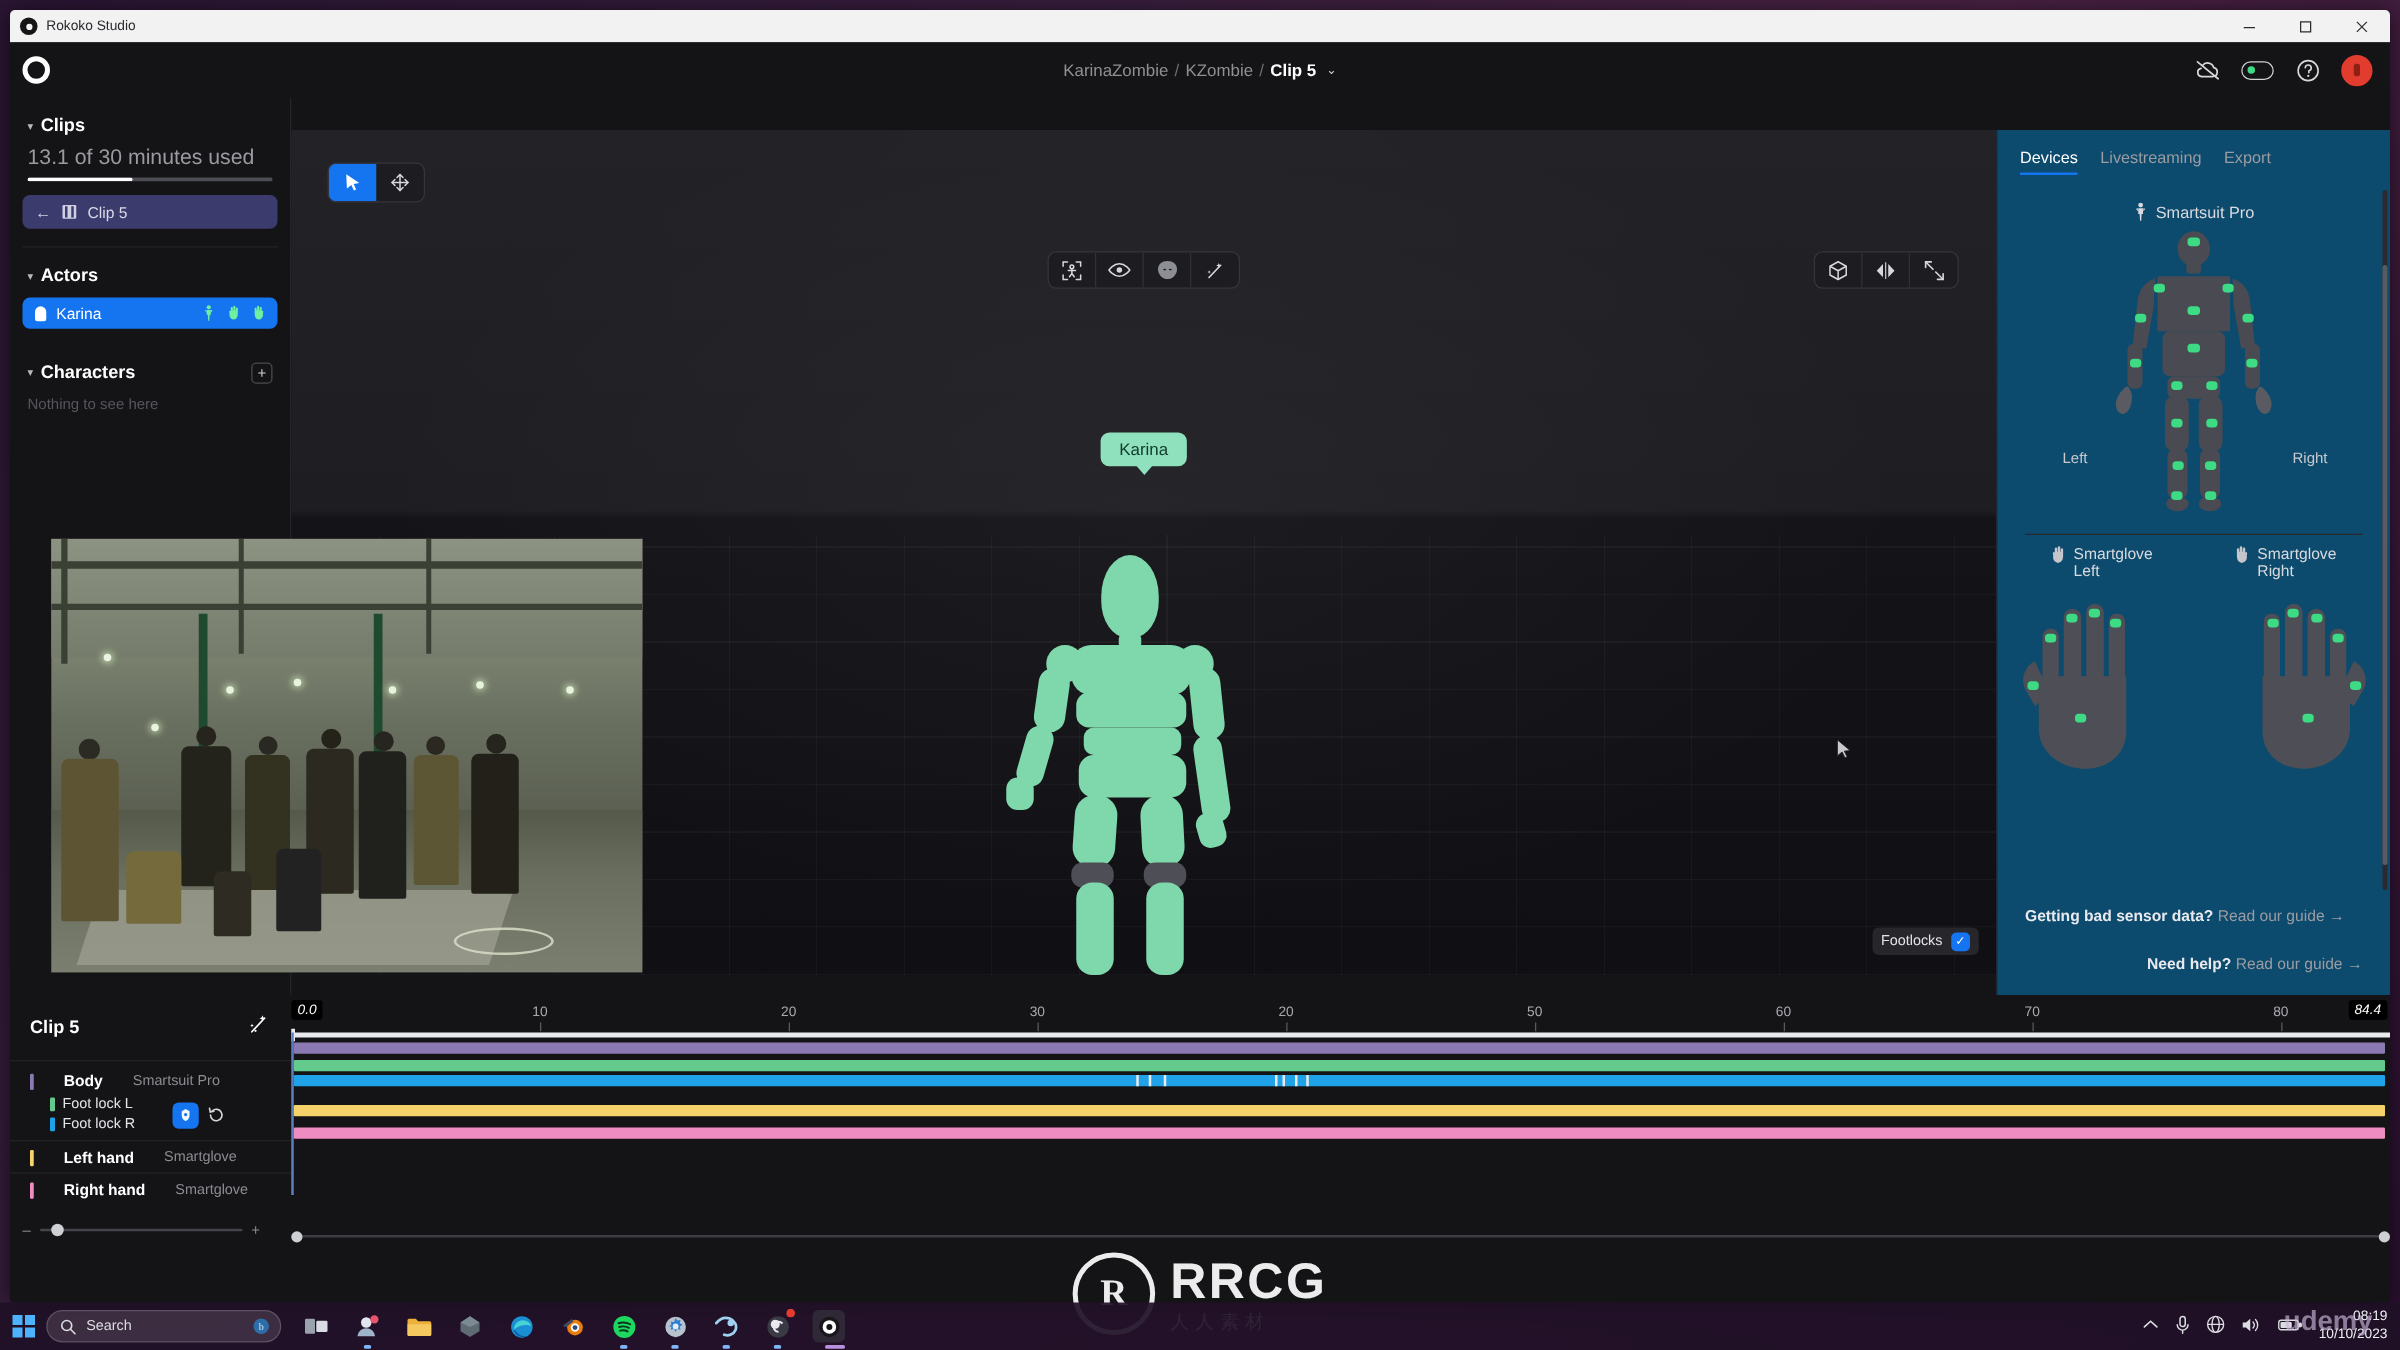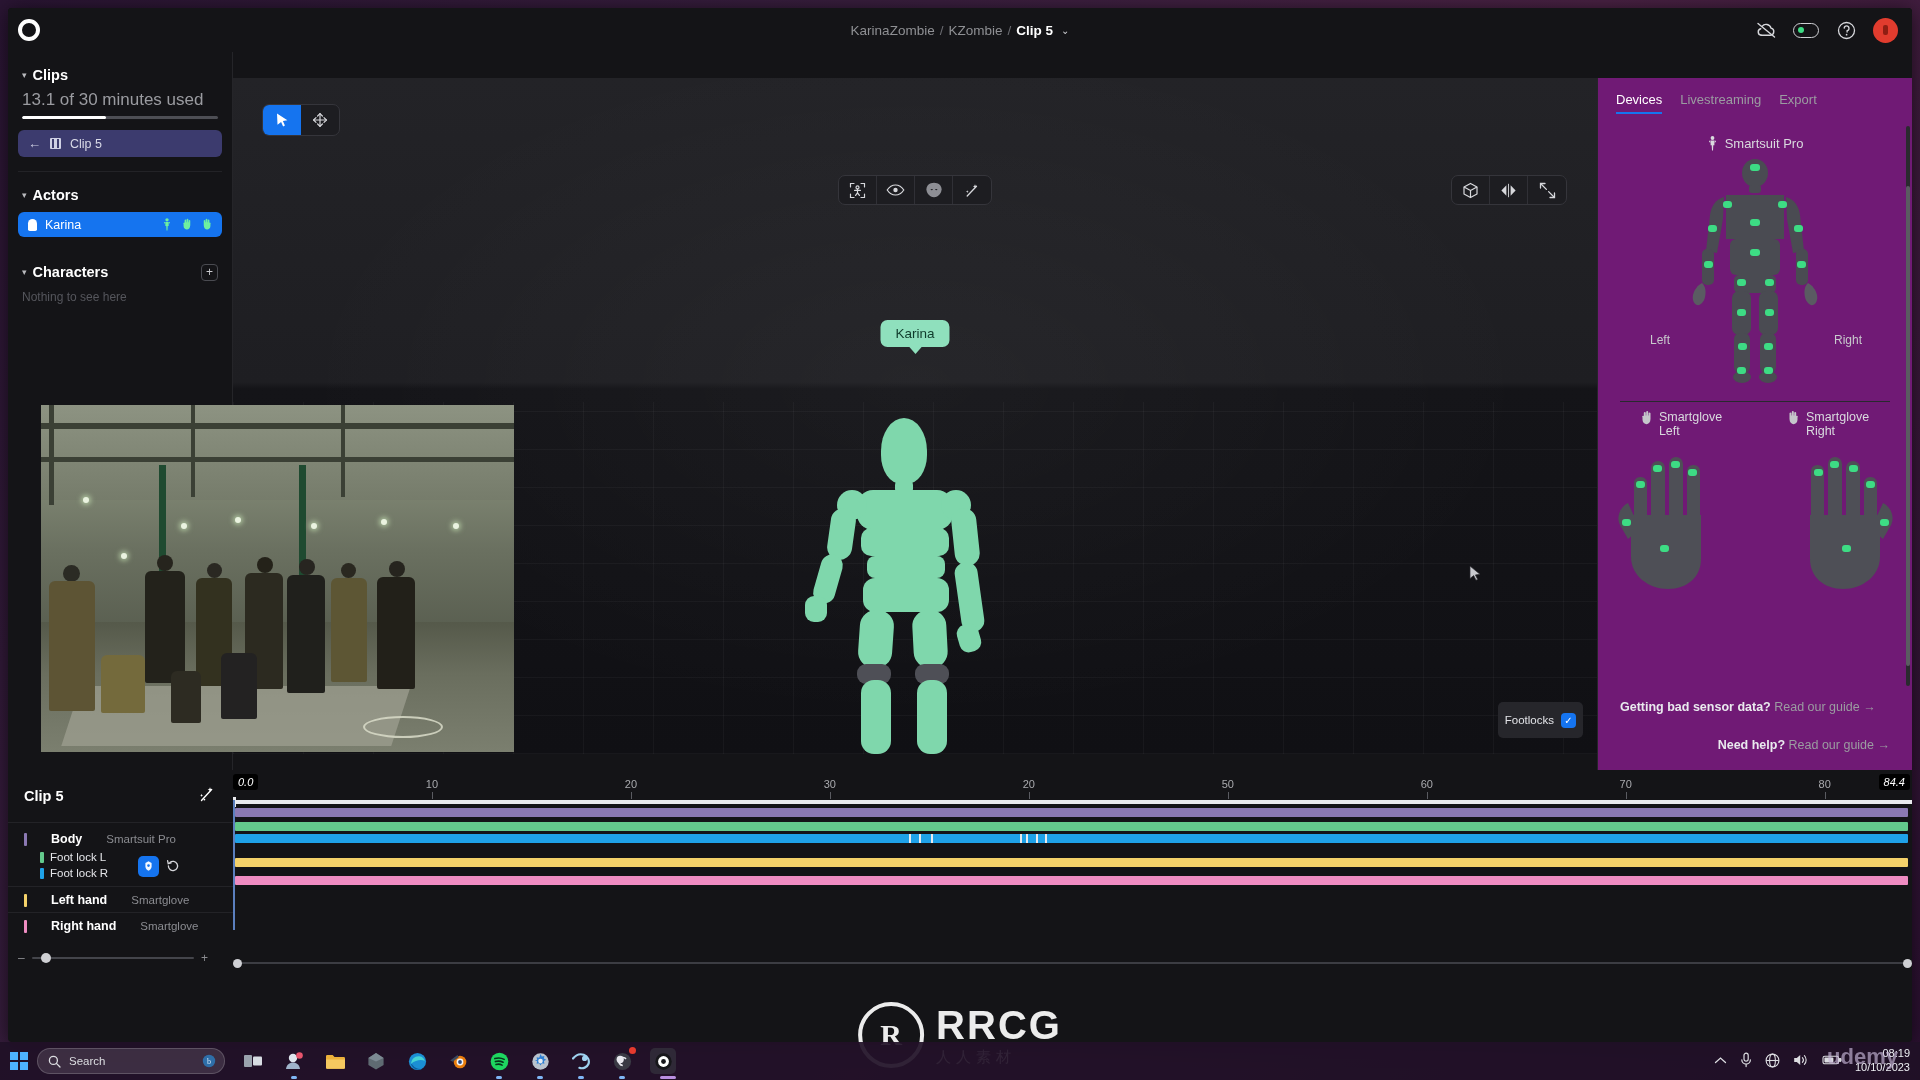--- a/index.html
+++ b/index.html
@@ -170,21 +170,21 @@
   .tool-btn.active{background:#1574ef;color:#ffffff;}
   .pill-group{
     position:absolute;height:30px;display:flex;align-items:stretch;
     background:#1d1d21;border:1px solid #35353b;border-radius:7px;overflow:hidden;
   }
   .pill-btn{width:38px;display:flex;align-items:center;justify-content:center;color:#d7d8dc;border-right:1px solid #303036;}
   .pill-btn:last-child{border-right:none;}
   .grp-center{left:50%;transform:translateX(-50%);top:97px;}
   .grp-right{right:30px;top:97px;}
   .footlocks{
-    position:absolute;right:14px;bottom:16px;height:36px;display:flex;align-items:center;gap:7px;
+    position:absolute;right:14px;bottom:16px;height:22px;display:flex;align-items:center;gap:7px;
     background:#26262b;border-radius:5px;padding:0 7px;
   }
   .fl-label{font-size:11.5px;color:#e2e3e7;}
   .fl-check{
     width:15px;height:15px;border-radius:4px;background:#1574ef;
     display:flex;align-items:center;justify-content:center;color:#fff;font-size:10px;
   }
   .cursor-arrow{position:absolute;left:1236px;top:487px;width:12px;height:17px;z-index:20;}
 
   
@@ -196,21 +196,21 @@
   .avatar-label::after{
     content:"";position:absolute;left:50%;margin-left:-7px;bottom:-7px;
     border-left:7px solid transparent;border-right:7px solid transparent;border-top:8px solid #8fe0bd;
   }
   .mannequin{position:absolute;left:50%;transform:translateX(-50%);top:350px;width:240px;height:420px;}
   .mq{position:absolute;background:#7fd7ac;border-radius:40%;}
   .mq.dark{background:#4e4f56;}
 
   
   .devpanel{
-    position:absolute;right:0;top:70px;width:315px;height:692px;background:#701a75;
+    position:absolute;right:0;top:70px;width:315px;height:692px;background:#0c4a6e;
     border-left:1px solid #252529;
   }
   .dp-tabs{display:flex;gap:18px;padding:14px 18px 0 18px;font-size:13px;}
   .dp-tab{color:#9b9ca1;padding-bottom:5px;}
   .dp-tab.active{color:#ffffff;border-bottom:2px solid #1574ef;}
   .dp-sect-title{
     display:flex;align-items:center;justify-content:center;gap:7px;
     font-size:13px;color:#d9dade;margin-top:22px;
   }
   .suit-wrap{position:relative;width:100%;height:230px;margin-top:6px;}
@@ -325,20 +325,44 @@
 </head>
 <body>
 
 <div id="root">
 
   <div class="desktop-bg"></div>
   <div class="wm-top">www.rr-sc.com</div>
 
   <div class="app-window">
 
+    <div class="titlebar">
+      <span class="tb-icon">
+          <i></i>
+        </span>
+      <span class="tb-title">Rokoko Studio</span>
+      <div class="tb-btns">
+        <div class="tb-btn">
+          <svg width="11" height="11" viewBox="0 0 11 11">
+              <line x1="1" y1="6" x2="10" y2="6" stroke="#2c2c30" stroke-width="1"></line>
+            </svg>
+        </div>
+        <div class="tb-btn">
+          <svg width="11" height="11" viewBox="0 0 11 11">
+              <rect x="1.5" y="1.5" width="8" height="8" fill="none" stroke="#2c2c30" stroke-width="1"></rect>
+            </svg>
+        </div>
+        <div class="tb-btn close">
+          <svg width="11" height="11" viewBox="0 0 11 11">
+              <line x1="1.5" y1="1.5" x2="9.5" y2="9.5" stroke="#2c2c30" stroke-width="1"></line>
+              <line x1="9.5" y1="1.5" x2="1.5" y2="9.5" stroke="#2c2c30" stroke-width="1"></line>
+            </svg>
+        </div>
+      </div>
+    </div>
 
     <div class="app-body">
 
       <div class="header">
         <div class="logo"></div>
         <div class="breadcrumb">
           <span class="bc-dim">KarinaZombie</span>
           <span class="bc-sep">/</span>
           <span class="bc-dim">KZombie</span>
           <span class="bc-sep">/</span>

